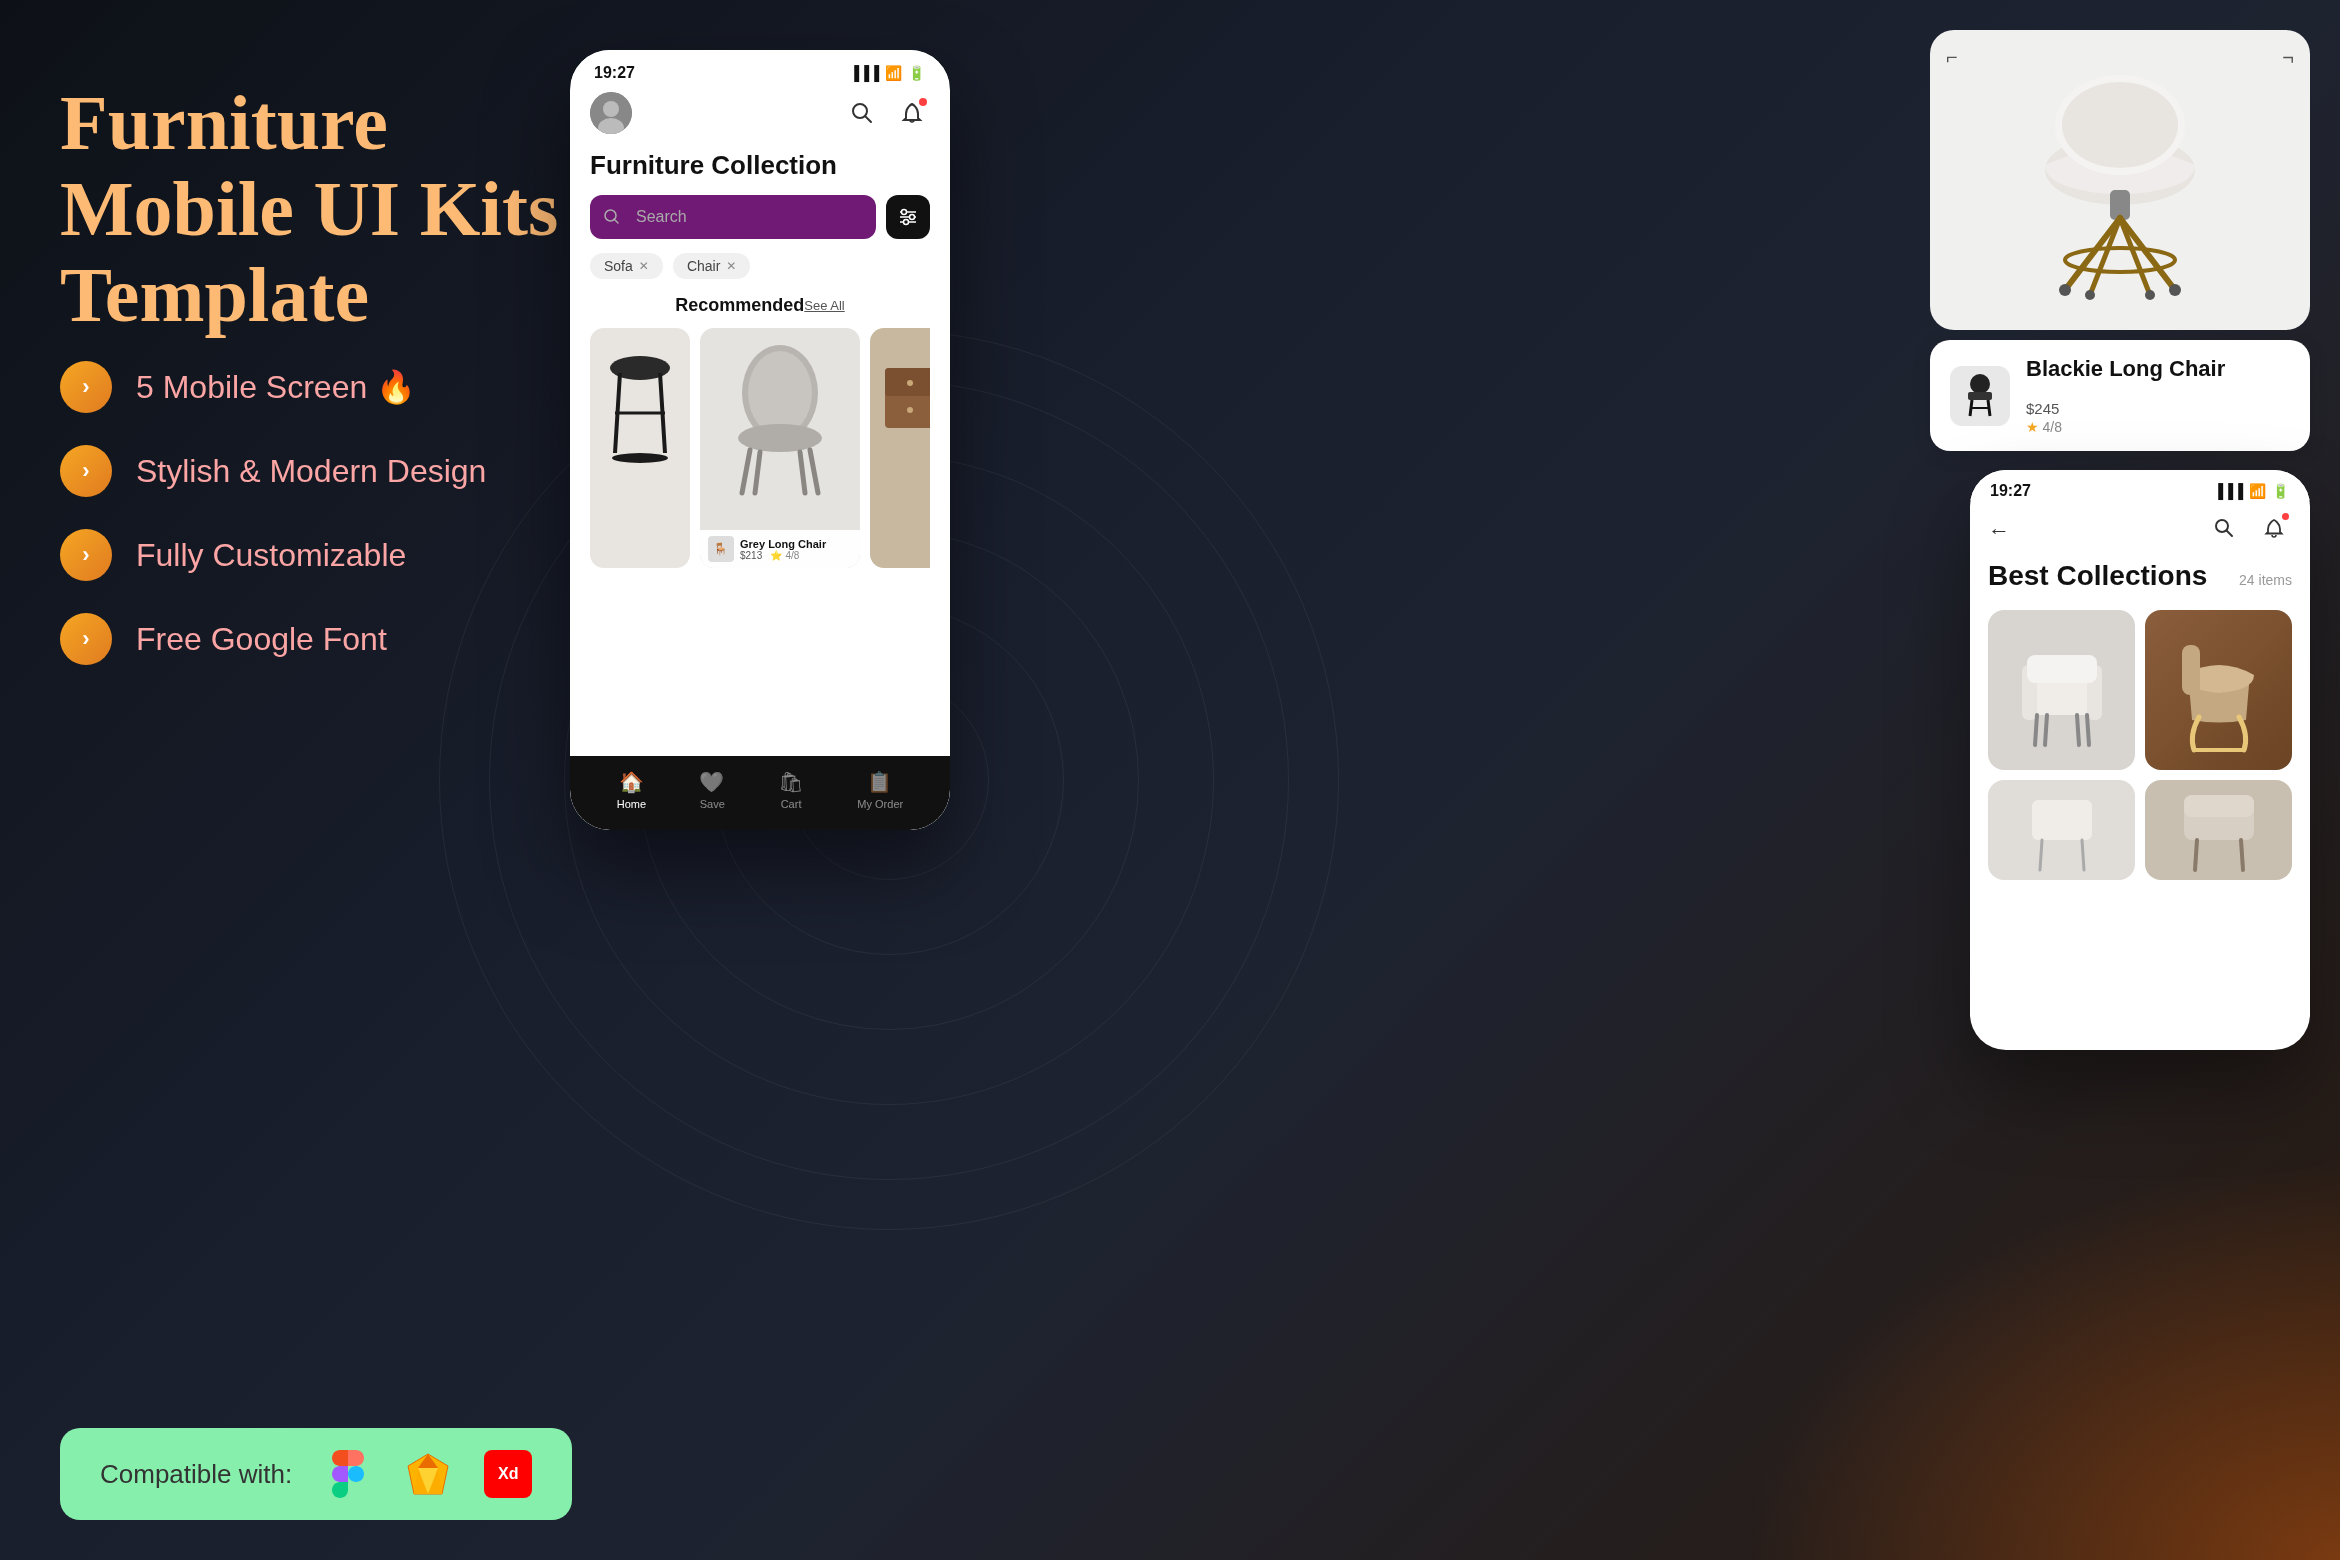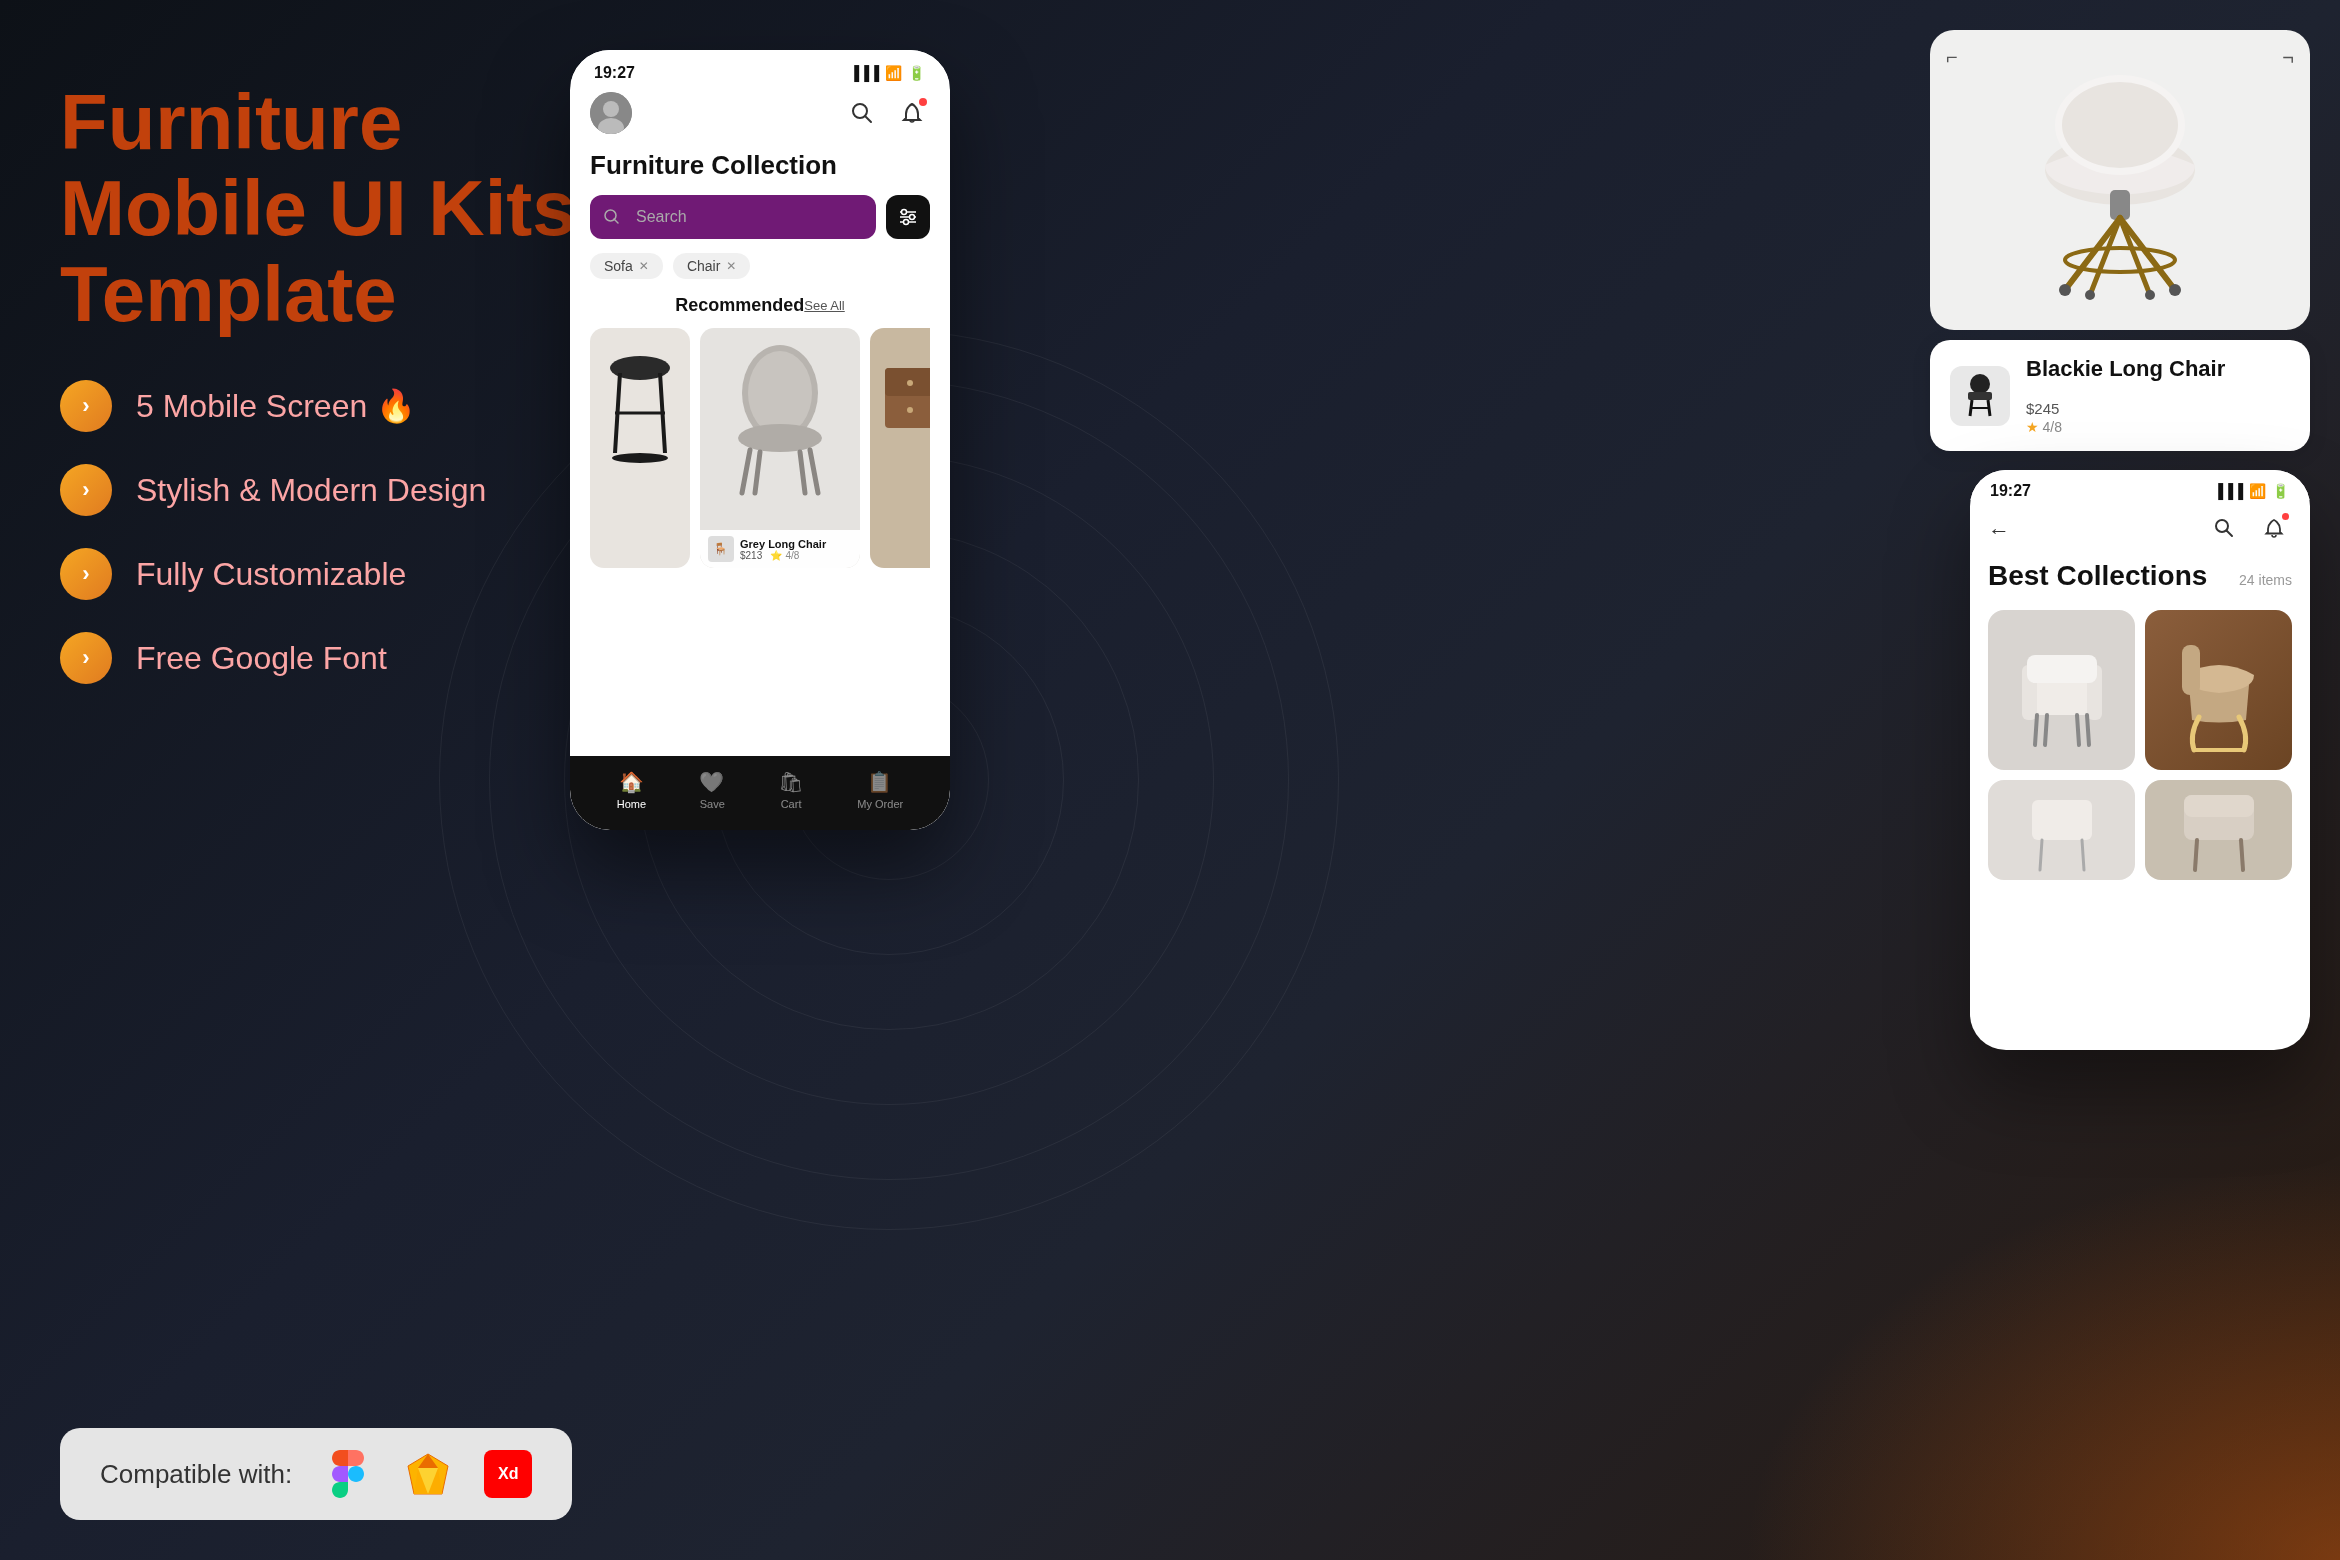--- a/index.html
+++ b/index.html
@@ -42,23 +42,24 @@
     .left-panel {
       position: absolute;
       left: 60px;
       top: 80px;
       width: 520px;
     }
 
     .main-title {
       font-size: 78px;
       font-weight: 900;
-      color: #c2410c;
+      color: #fdba74;
       line-height: 1.1;
-      margin-bottom: 43px;
+      margin-bottom: 24px;
+      font-family: Liberation Serif, serif;
     }
 
     .subtitle {
       font-size: 32px;
       color: rgba(255,255,255,0.6);
       line-height: 1.5;
       margin-bottom: 70px;
     }
 
     .feature-list {
@@ -92,21 +93,21 @@
       font-size: 32px;
       color: #fca5a5;
       font-weight: 500;
     }
 
     
     .compatible-bar {
       position: absolute;
       bottom: 40px;
       left: 60px;
-      background: #e5e5e5;
+      background: #86efac;
       border-radius: 20px;
       padding: 22px 40px;
       display: flex;
       align-items: center;
       gap: 32px;
     }
 
     .compatible-label {
       font-size: 26px;
       color: #333;

